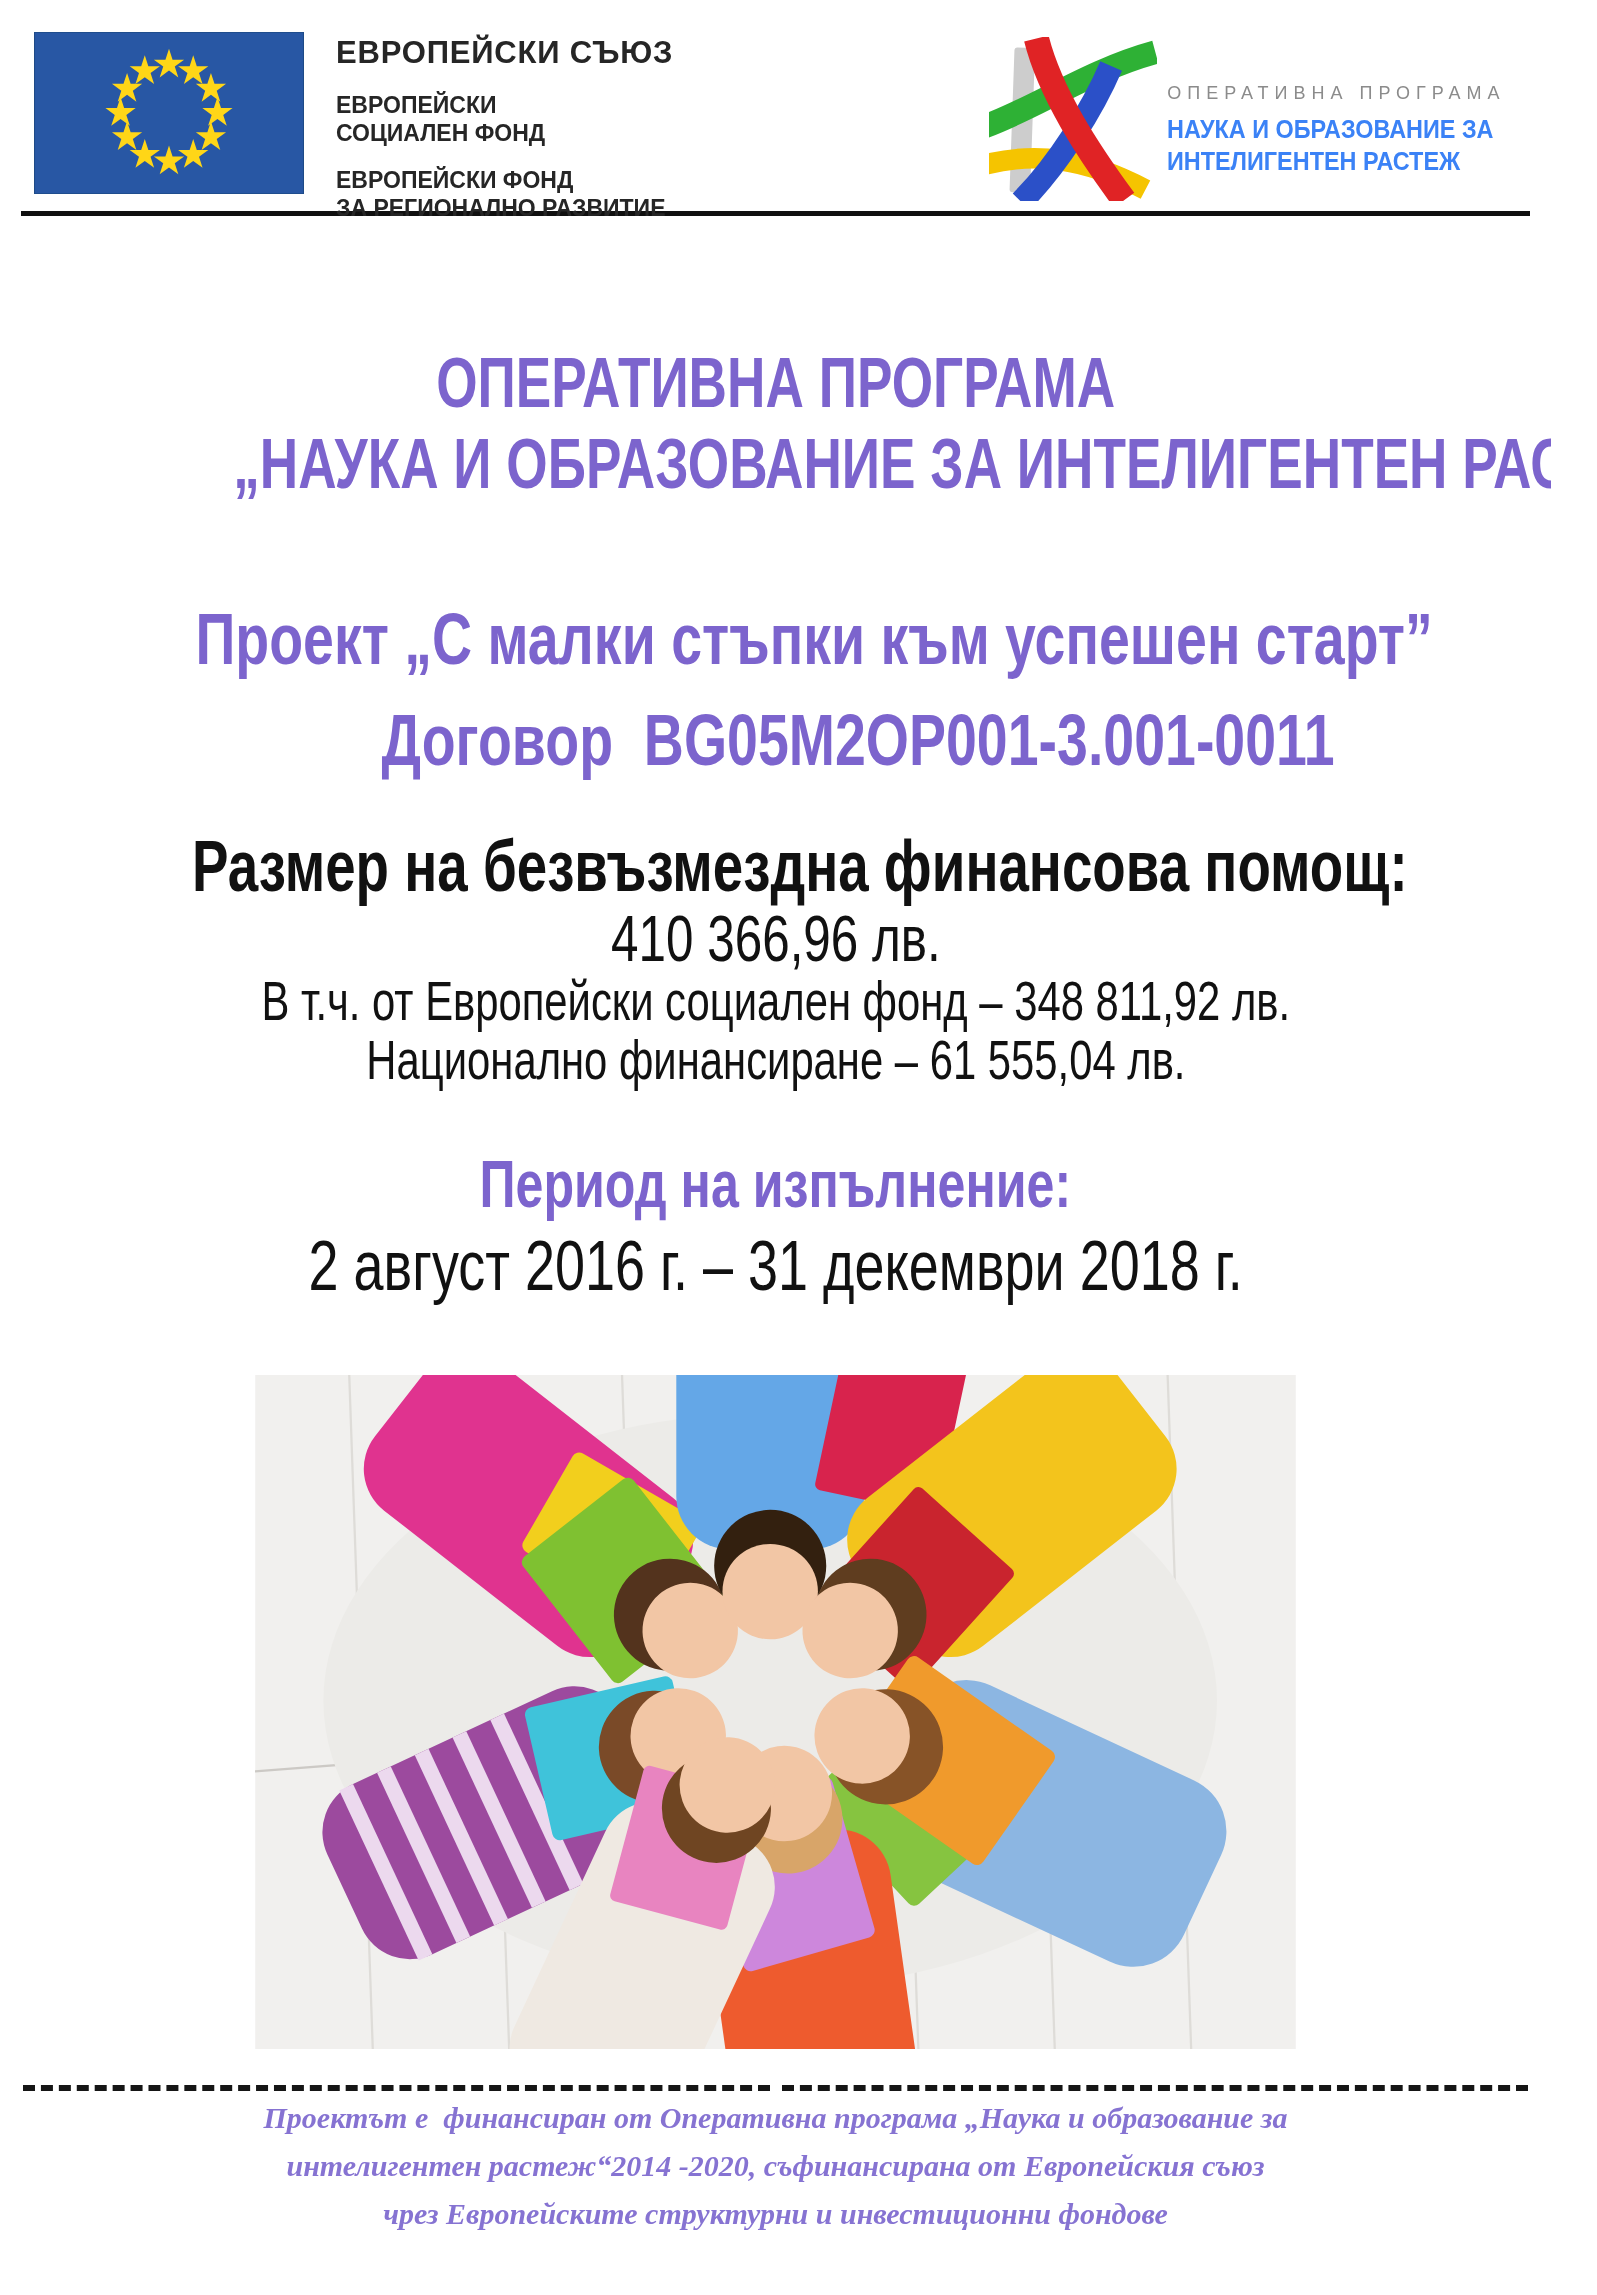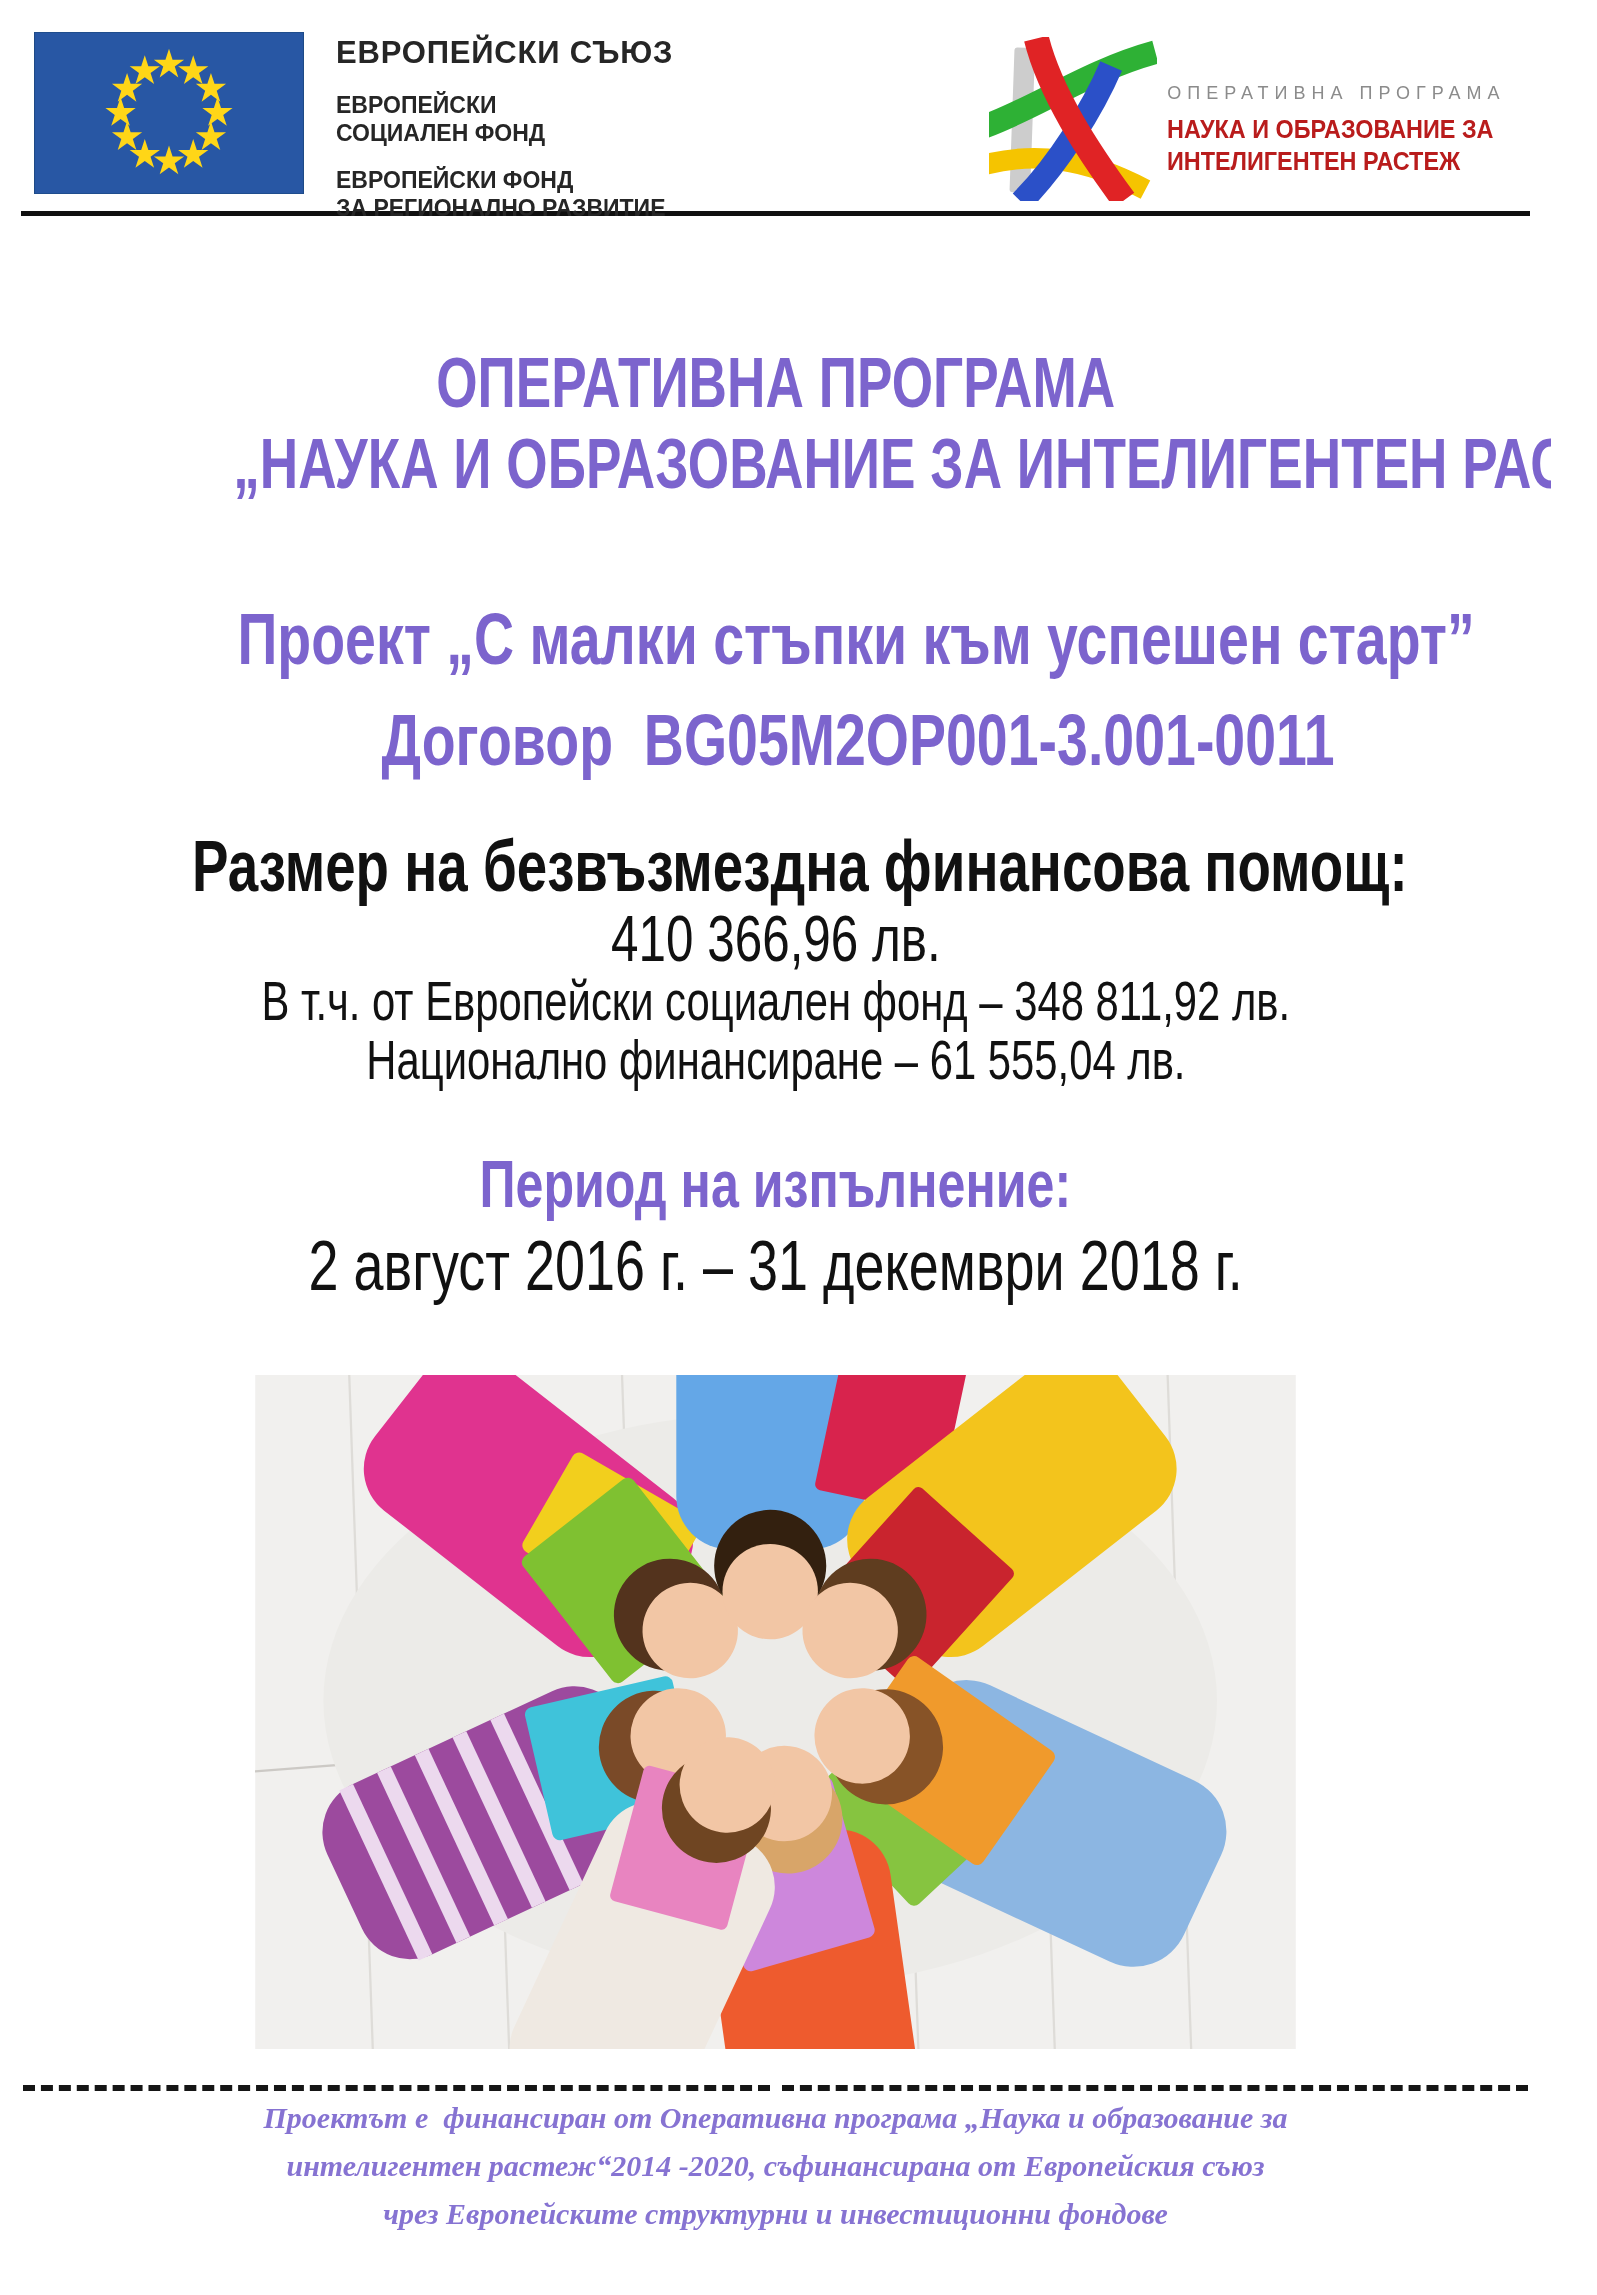--- a/index.html
+++ b/index.html
@@ -15,35 +15,35 @@
   .eu-flag svg { display:block; width:270px; height:162px; }
   .eu-text { padding-top:3px; color:#262626; }
   .eu-title { font-size:31px; font-weight:bold; letter-spacing:0.8px; margin-bottom:19.7px; white-space:nowrap; }
   .eu-sub   { font-size:23px; font-weight:bold; line-height:28px; white-space:nowrap; }
   .eu-gap   { height:19.7px; }
 
   .op-block { display:flex; align-items:center; gap:10.6px; padding-top:4.5px; }
   .op-ribbons svg { display:block; width:168px; height:164px; }
   .op-text { padding-top:23px; }
   .op-eyebrow { font-size:18px; color:#8b8b8b; letter-spacing:6px; margin-bottom:9px; white-space:nowrap; }
-  .op-line { font-size:26px; font-weight:bold; color:#b91c1c; line-height:32px; white-space:nowrap; }
+  .op-line { font-size:26px; font-weight:bold; color:#3b82f6; line-height:32px; white-space:nowrap; }
   .cond2 { display:inline-block; transform:scaleX(0.9); transform-origin:left center; }
 
   .rule { margin:16.7px 21px 0 21px; border-top:5.3px solid #101010; }
 
   
   .line { text-align:center; white-space:nowrap; }
   .cond { display:inline-block; transform:scaleX(0.76); transform-origin:50% 50%; }
   .purple { color:#7c64cd; }
   .b { font-weight:bold; }
 
   .h1        { font-size:70px;  line-height:81px; }
   .h1-first  { margin-top:127px; }
   .proj      { font-size:73px;  line-height:101px; }
-  .proj-first{ margin-top:83px;padding-left:42px; }
+  .proj-first{ margin-top:83px; }
   .shift span.cond { position:relative; left:83px; }
   .grant-h   { font-size:72px;  line-height:77px; margin-top:38px; }
   .grant-t   { font-size:65px;  line-height:67px;text-decoration:underline; }
   .grant-s   { font-size:55px;  line-height:59px; }
   .period-h  { font-size:66px; line-height:86px; margin-top:51px; }
   .period-v  { font-size:71px;  line-height:77px; }
 
   
   .photo { width:1041px; height:674px; margin:71px auto 0 auto; overflow:hidden; }
   .photo svg { display:block; width:1041px; height:674px; }

